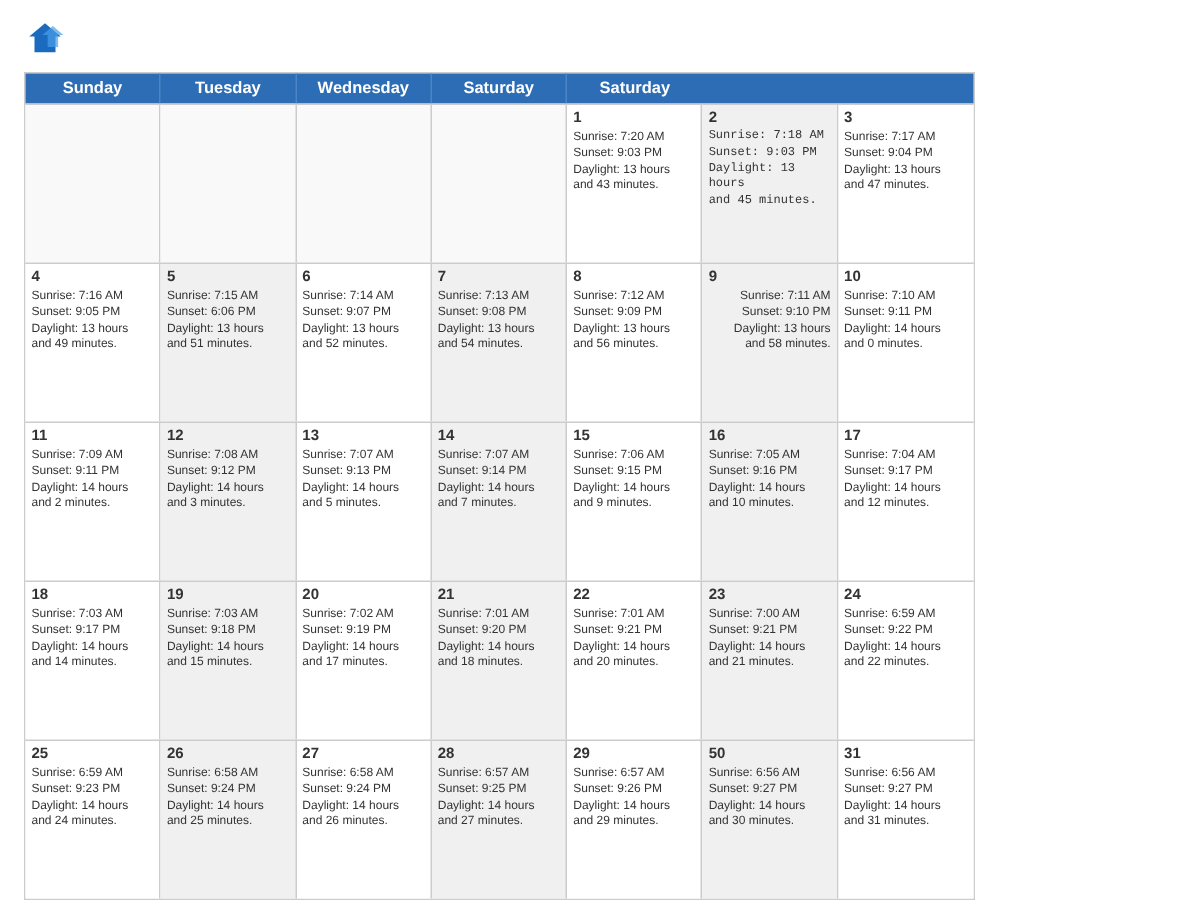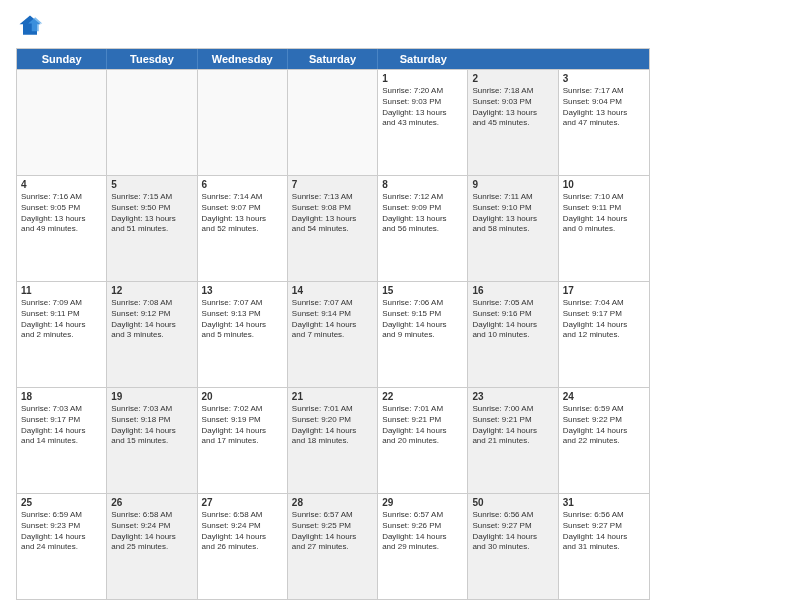--- a/index.html
+++ b/index.html
@@ -151,21 +151,21 @@
           <div class="cal-cell empty"></div>
           <div class="cal-cell">
             <div class="day-num">1</div>
             <div class="cell-text" style="white-space: pre-line;">Sunrise: 7:20 AM
 Sunset: 9:03 PM
 Daylight: 13 hours
 and 43 minutes.</div>
           </div>
           <div class="cal-cell shaded">
             <div class="day-num">2</div>
-            <div class="cell-text" style="white-space: pre-line;">Sunrise: 7:18 AM
+            <div class="cell-text" style="white-space: pre-line; font-family: Liberation Mono, monospace;">Sunrise: 7:18 AM
 Sunset: 9:03 PM
 Daylight: 13 hours
 and 45 minutes.</div>
           </div>
           <div class="cal-cell">
             <div class="day-num">3</div>
             <div class="cell-text" style="white-space: pre-line;">Sunrise: 7:17 AM
 Sunset: 9:04 PM
 Daylight: 13 hours
 and 47 minutes.</div>
@@ -175,21 +175,21 @@
           <div class="cal-cell">
             <div class="day-num">4</div>
             <div class="cell-text" style="white-space: pre-line;">Sunrise: 7:16 AM
 Sunset: 9:05 PM
 Daylight: 13 hours
 and 49 minutes.</div>
           </div>
           <div class="cal-cell shaded">
             <div class="day-num">5</div>
             <div class="cell-text" style="white-space: pre-line;">Sunrise: 7:15 AM
-Sunset: 9:50 PM
+Sunset: 6:06 PM
 Daylight: 13 hours
 and 51 minutes.</div>
           </div>
           <div class="cal-cell">
             <div class="day-num">6</div>
             <div class="cell-text" style="white-space: pre-line;">Sunrise: 7:14 AM
 Sunset: 9:07 PM
 Daylight: 13 hours
 and 52 minutes.</div>
           </div>
@@ -202,21 +202,21 @@
           </div>
           <div class="cal-cell">
             <div class="day-num">8</div>
             <div class="cell-text" style="white-space: pre-line;">Sunrise: 7:12 AM
 Sunset: 9:09 PM
 Daylight: 13 hours
 and 56 minutes.</div>
           </div>
           <div class="cal-cell shaded">
             <div class="day-num">9</div>
-            <div class="cell-text" style="white-space: pre-line;">Sunrise: 7:11 AM
+            <div class="cell-text" style="white-space: pre-line; text-align: right;">Sunrise: 7:11 AM
 Sunset: 9:10 PM
 Daylight: 13 hours
 and 58 minutes.</div>
           </div>
           <div class="cal-cell">
             <div class="day-num">10</div>
             <div class="cell-text" style="white-space: pre-line;">Sunrise: 7:10 AM
 Sunset: 9:11 PM
 Daylight: 14 hours
 and 0 minutes.</div>

